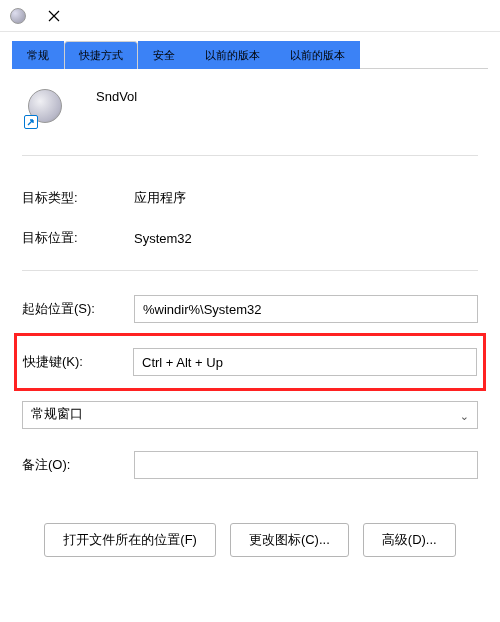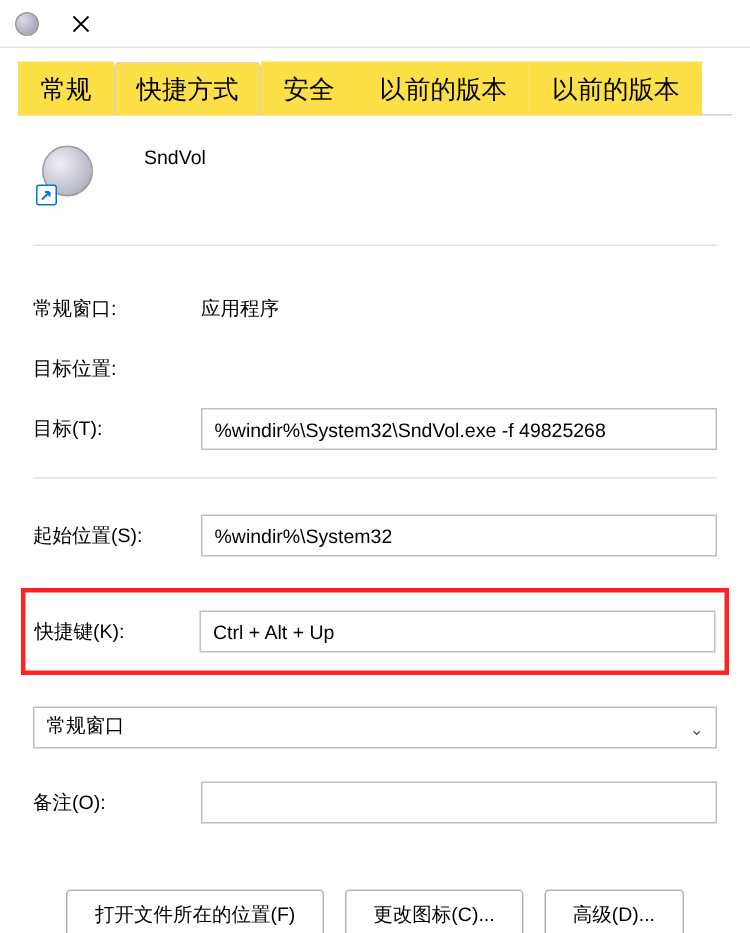--- a/index.html
+++ b/index.html
@@ -41,27 +41,27 @@
     font-size: 14px;
     cursor: pointer;
   }
   .tabstrip {
     display: flex;
     padding: 8px 12px 0 12px;
     gap: 0;
   }
   .tab {
     padding: 6px 14px;
-    font-size: 17px;
+    font-size: 11px;
     border: 1px solid transparent;
     border-bottom: none;
     cursor: pointer;
     position: relative;
     top: 1px;
-    background: #fde047;
+    background: #3b82f6;
   }
   .tab.active {
     border-color: #d0d0d0;
     border-top-left-radius: 4px;
     border-top-right-radius: 4px;
     z-index: 2;
   }
   .tabstrip::after {
     content: "";
     flex: 1;
@@ -135,21 +135,21 @@
   .select-box {
     display: flex;
     align-items: flex-end;
     justify-content: space-between;
     cursor: pointer;
   }
   .select-box .chev { color: #555; font-size: 11px; }
   .highlight-wrap {
     border: 3px solid #f22;
     padding: 12px 6px;
-    margin: 15px -8px;
+    margin: 4px -8px;
     display: flex;
     align-items: center;
   }
   .highlight-wrap .form-label { width: 110px; }
   .button-row {
     display: flex;
     gap: 14px;
     margin-top: 38px;
     padding: 0 0 0 0;
     justify-content: center;
@@ -194,34 +194,29 @@
       <div class="arrow">
         <svg viewBox="0 0 10 10">
             <path d="M2 8 L7 3 M7 3 L4 3 M7 3 L7 6" stroke="#0078d4" stroke-width="1.4" fill="none"></path>
           </svg>
       </div>
     </div>
     <div class="header-name">SndVol</div>
   </div>
 
   <div class="form-row">
-    <div class="form-label">常规窗口:</div>
+    <div class="form-label">目标类型:</div>
     <div class="form-value">应用程序</div>
   </div>
 
   <div class="form-row">
     <div class="form-label">目标位置:</div>
-  </div>
-
-  <div class="form-row">
-    <div class="form-label">目标(T):</div>
-    <div class="form-value">
-      <input class="text-input" value="%windir%\System32\SndVol.exe -f 49825268" style="">
-    </div>
-  </div>
+    <div class="form-value">System32</div>
+  </div>
+
 
   <div class="divider"></div>
 
   <div class="form-row">
     <div class="form-label">起始位置(S):</div>
     <div class="form-value">
       <input class="text-input" value="%windir%\System32" style="">
     </div>
   </div>
 

